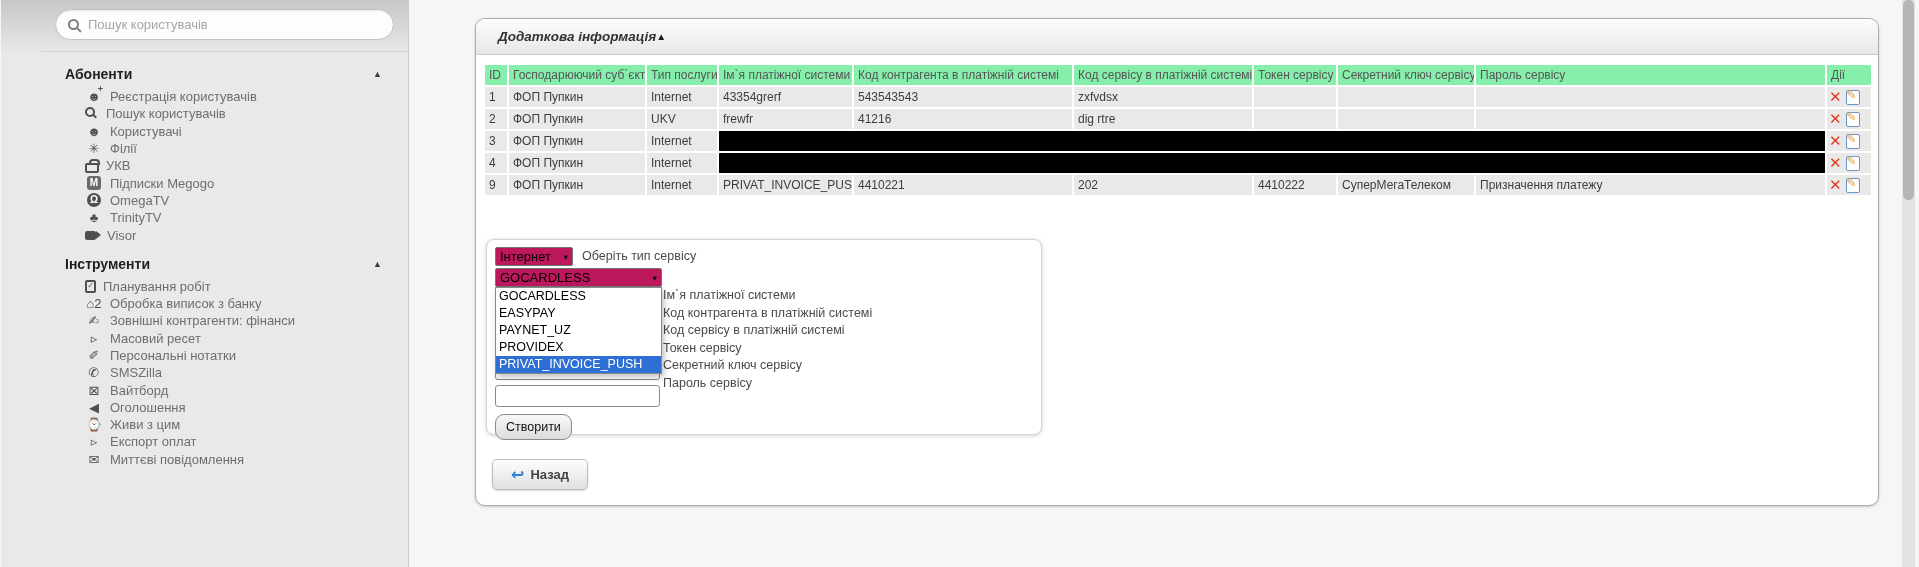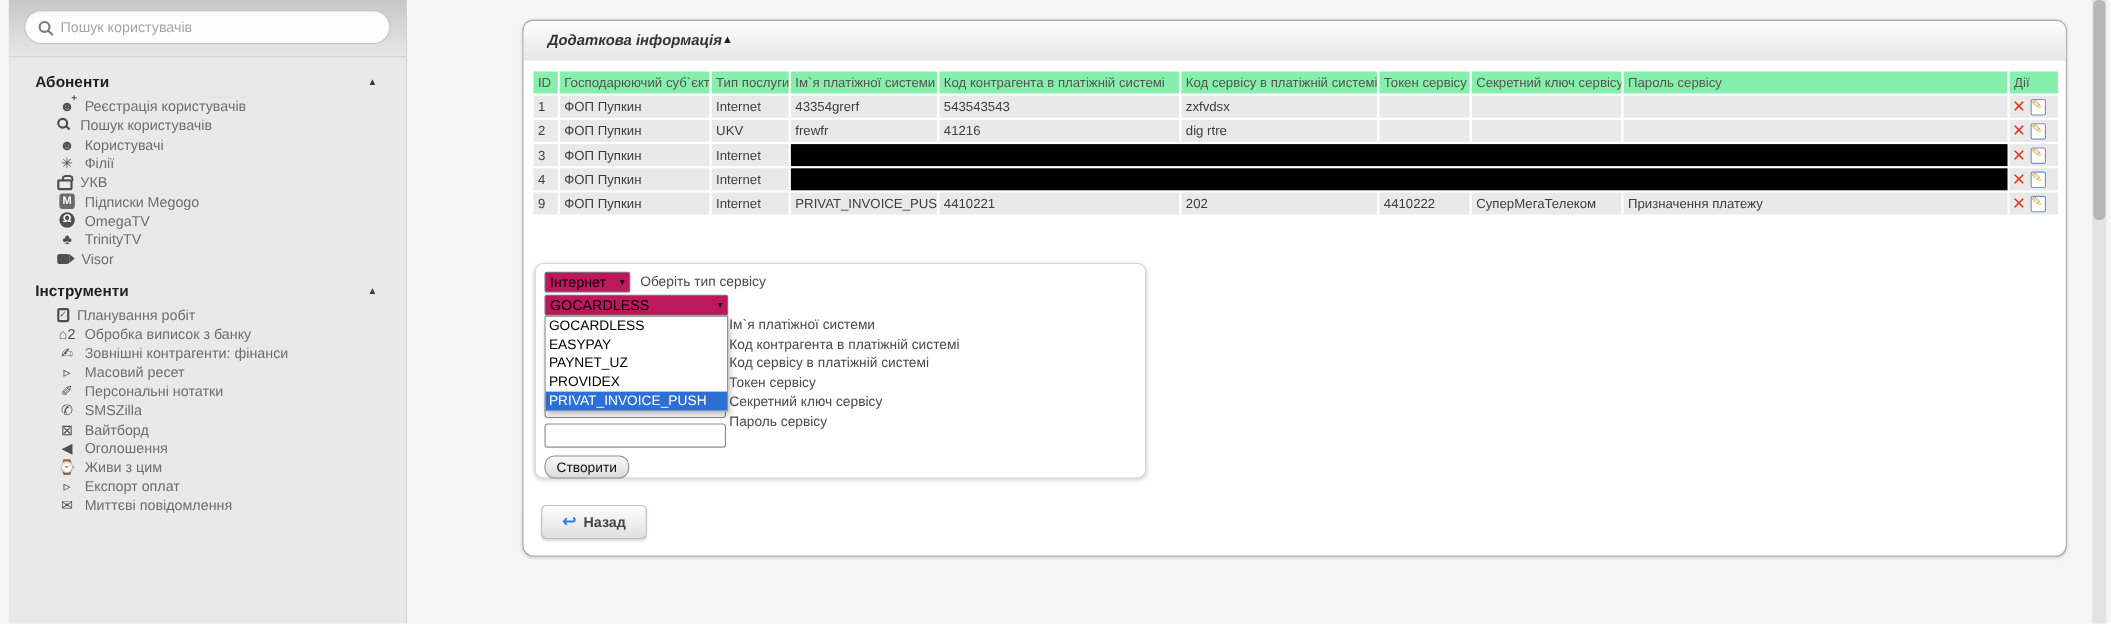--- a/index.html
+++ b/index.html
@@ -5,23 +5,24 @@
   * { box-sizing: border-box; margin: 0; padding: 0; }
   html,body { width:1919px; height:567px; overflow:hidden; }
   body {
     font-family: "Liberation Sans", "DejaVu Sans", sans-serif;
     background:#f6f6f6;
     position:relative;
   }
 
   
   .sidebar {
-    position:absolute; left:8px; top:0; width:362px; height:567px;
+    position:absolute; left:1px; top:0; width:408px; height:567px;
     background:linear-gradient(#c7c7c7 0px, #e9e9e9 55px, #e9e9e9);
     border-right:1px solid #cfcfcf;
+    padding-left:40px;
   }
   .search-wrap { padding:9px 14px 11px 14px; border-bottom:1px solid #d2d2d2; }
   .search-pill {
     height:31px; border-radius:16px; background:#fdfdfd;
     border:1px solid #c3c3c3; display:flex; align-items:center;
     padding:0 12px; box-shadow:inset 0 1px 2px rgba(0,0,0,0.10);
   }
   .mag { width:11px; height:11px; border:2px solid #7d7d7d; border-radius:50%; position:relative; margin-right:9px; flex:none; }
   .mag::after { content:""; position:absolute; width:6px; height:2px; background:#7d7d7d; transform:rotate(45deg); right:-5px; bottom:-3px; border-radius:1px; }
   .search-pill input { border:0; outline:0; background:transparent; font-size:13px; color:#333; width:100%; font-family:inherit; }
@@ -89,21 +90,21 @@
   .dropdown {
     position:absolute; left:8px; top:47px; width:167px; background:#fff;
     border:1px solid #8a8a8a; box-shadow:2px 3px 6px rgba(0,0,0,0.25); z-index:5;
   }
   .dropdown .opt { height:17px; line-height:17px; font-size:12.5px; color:#000; padding:0 3px; cursor:pointer; white-space:nowrap; overflow:hidden; }
   .dropdown .opt.selected { background:#2e6fd6; color:#fff; }
   .finput { position:absolute; left:8px; width:165px; height:22px; border:1px solid #8a8a8a; border-radius:3px; background:#fff; outline:none; font-family:inherit; font-size:12.5px; padding:0 4px; }
   #input-secret { top:118px; }
   #input-password { top:145px; }
   .create-btn {
-    position:absolute; left:8px; top:174px; height:21px; padding:0 10px;
+    position:absolute; left:8px; top:174px; height:26px; padding:0 10px;
     font-size:12.5px; color:#111; background:linear-gradient(#f8f8f8,#dcdcdc);
     border:1px solid #8a8a8a; border-radius:9px; cursor:pointer; font-family:inherit;
   }
 
   .back-btn {
     position:absolute; left:16px; top:440px; width:96px; height:31px;
     border:1px solid #bdbdbd; border-radius:5px;
     background:linear-gradient(#fdfdfd,#e0e0e0); box-shadow:0 1px 2px rgba(0,0,0,0.15);
     display:flex; align-items:center; justify-content:center; gap:6px;
     font-size:13px; font-weight:bold; color:#444; cursor:pointer; font-family:inherit;

